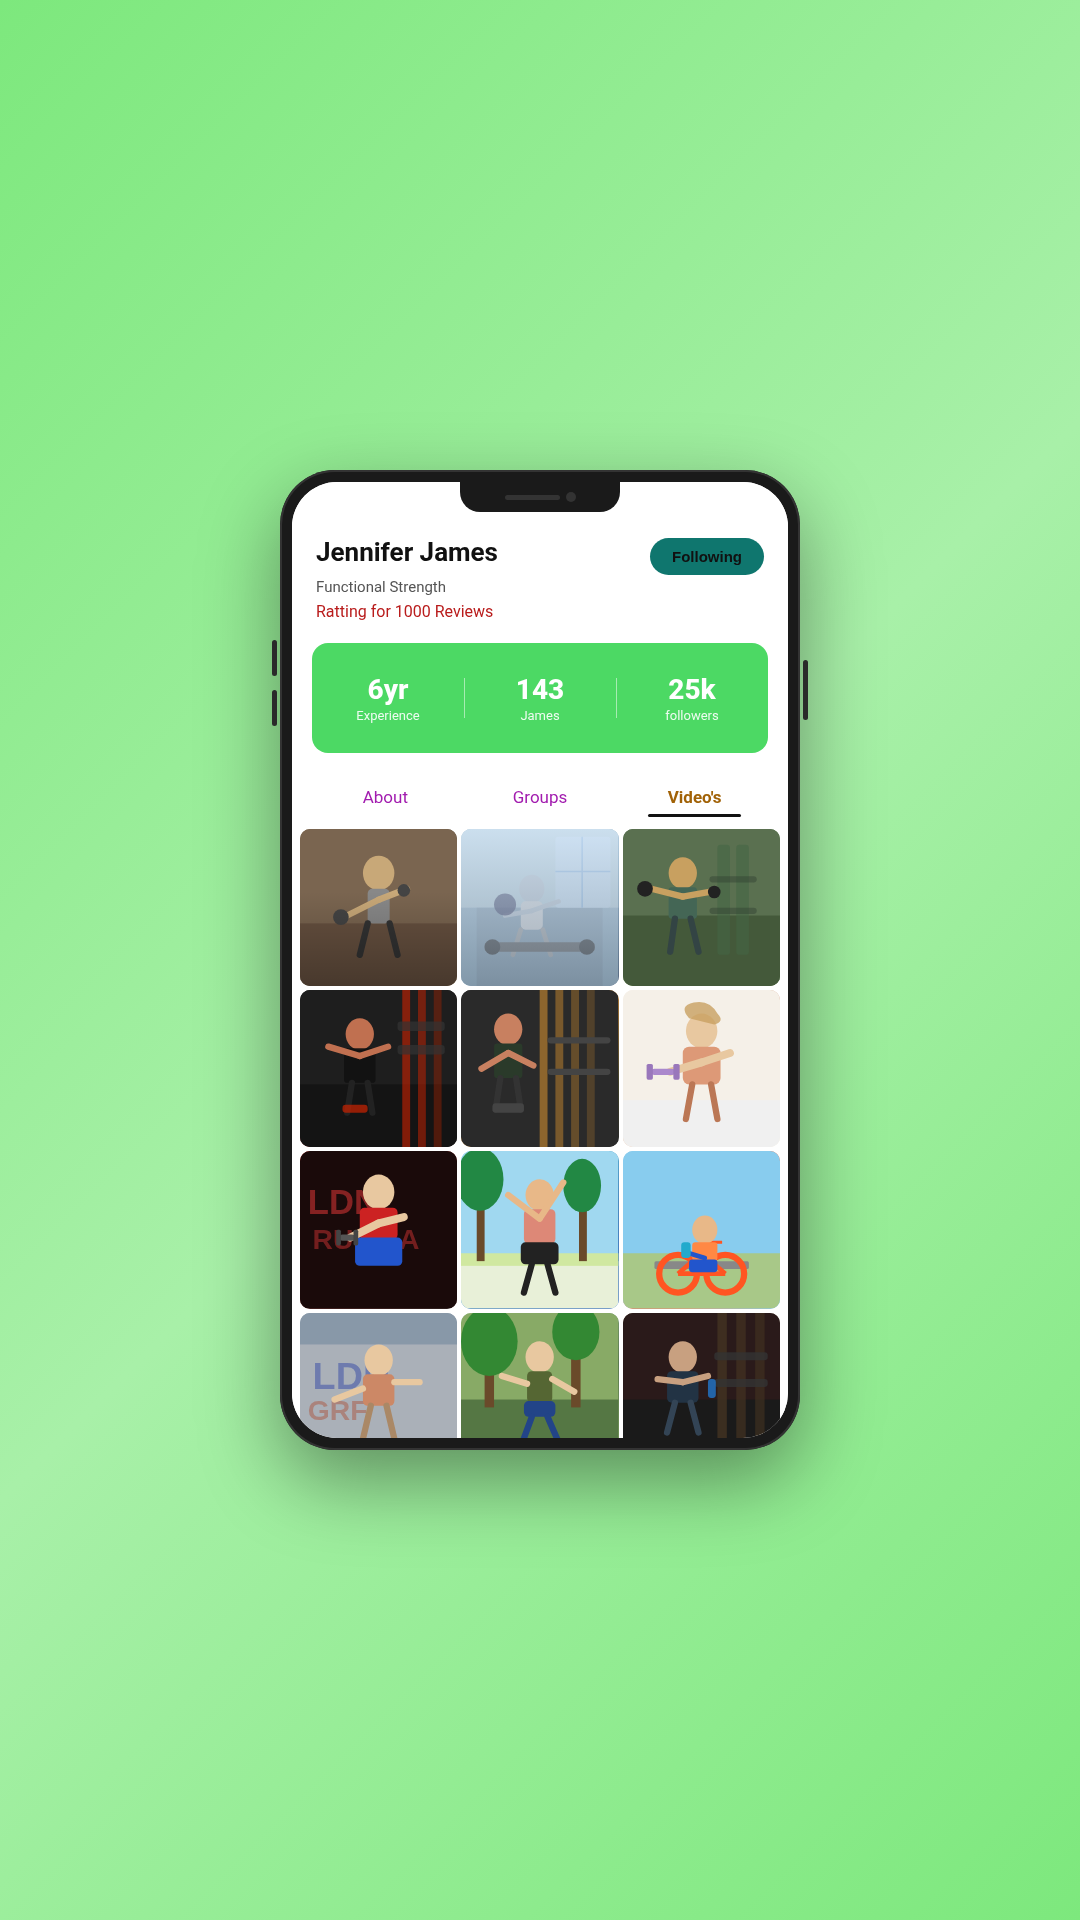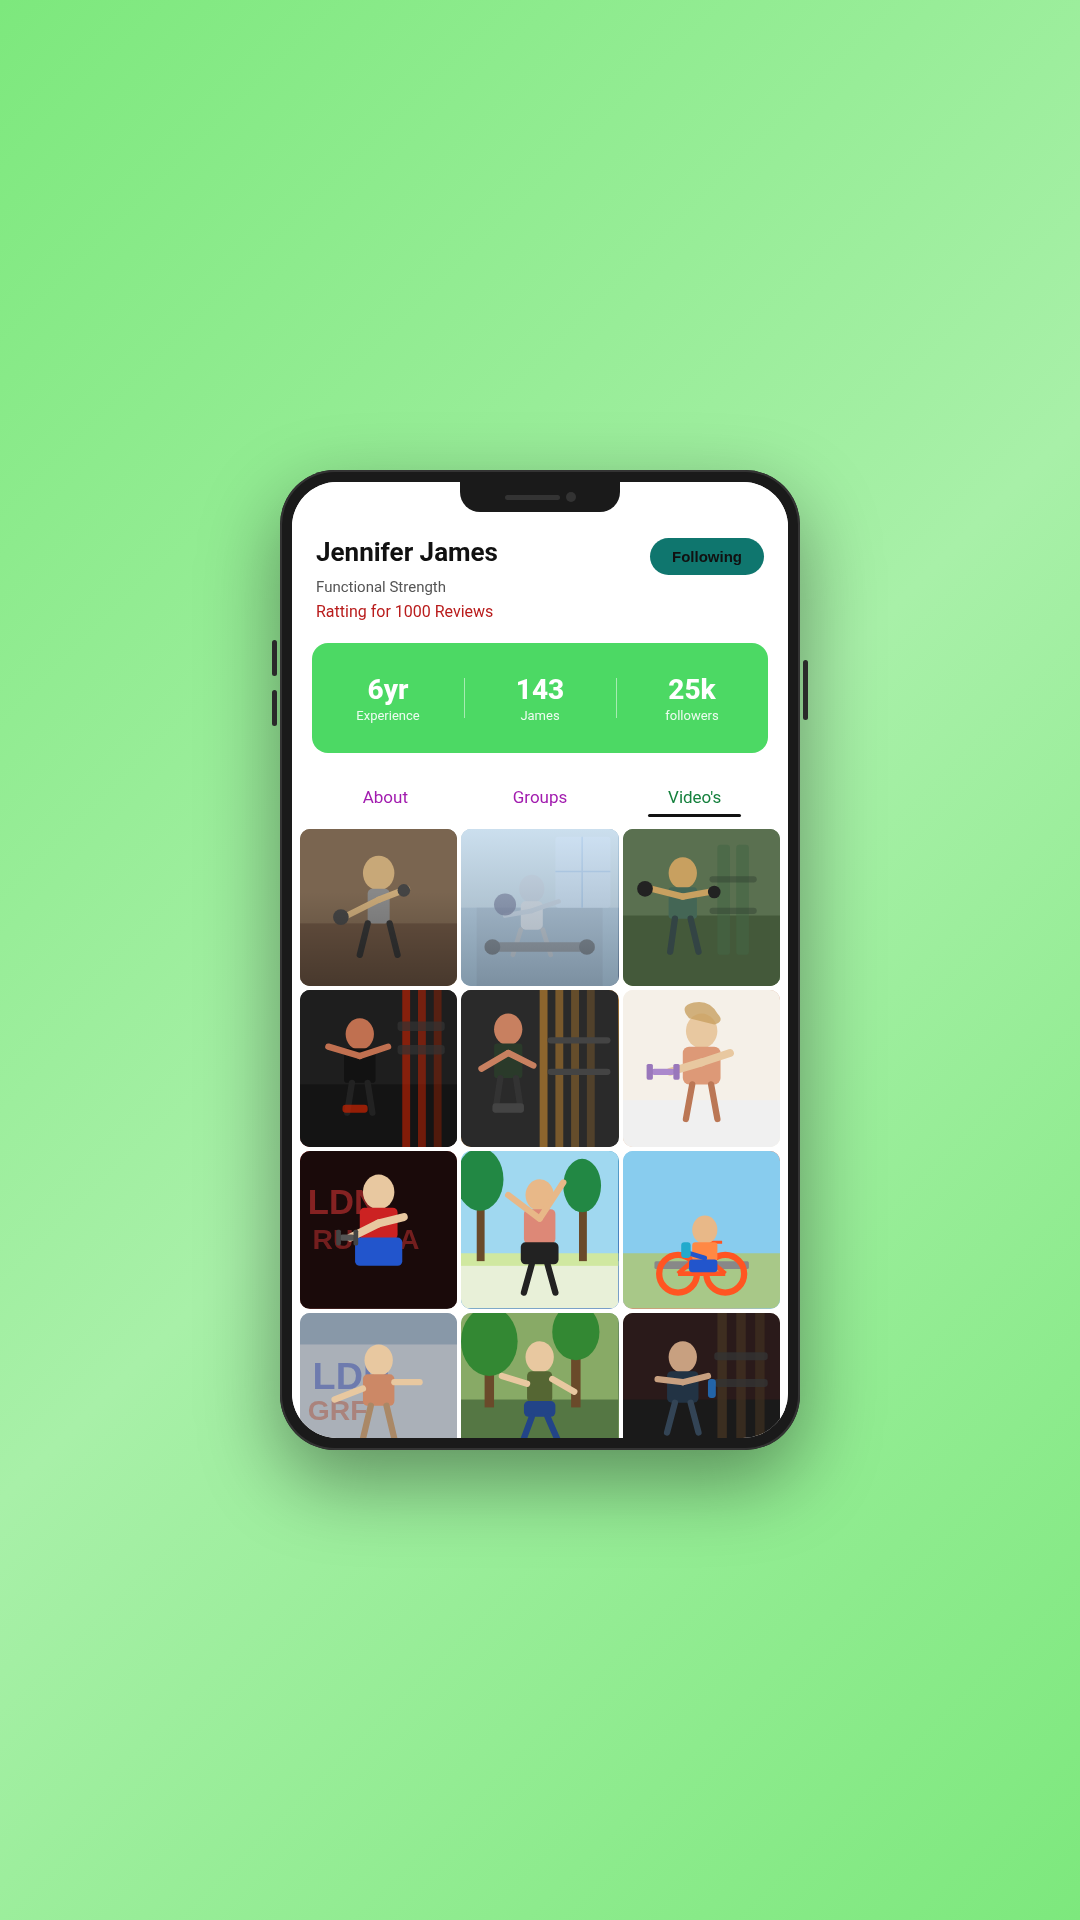--- a/index.html
+++ b/index.html
@@ -168,22 +168,22 @@
       text-align: center;
       padding: 10px 0;
       font-size: 17px;
       font-weight: 400;
       color: #a21caf;
       cursor: pointer;
       position: relative;
     }
 
     .tab-item.active {
-      color: #15803d;
-      font-weight: 400;
+      color: #a16207;
+      font-weight: 700;
     }
 
     .tab-item.active::after {
       content: '';
       position: absolute;
       bottom: 0;
       left: 20%;
       width: 60%;
       height: 3px;
       background: #111;

